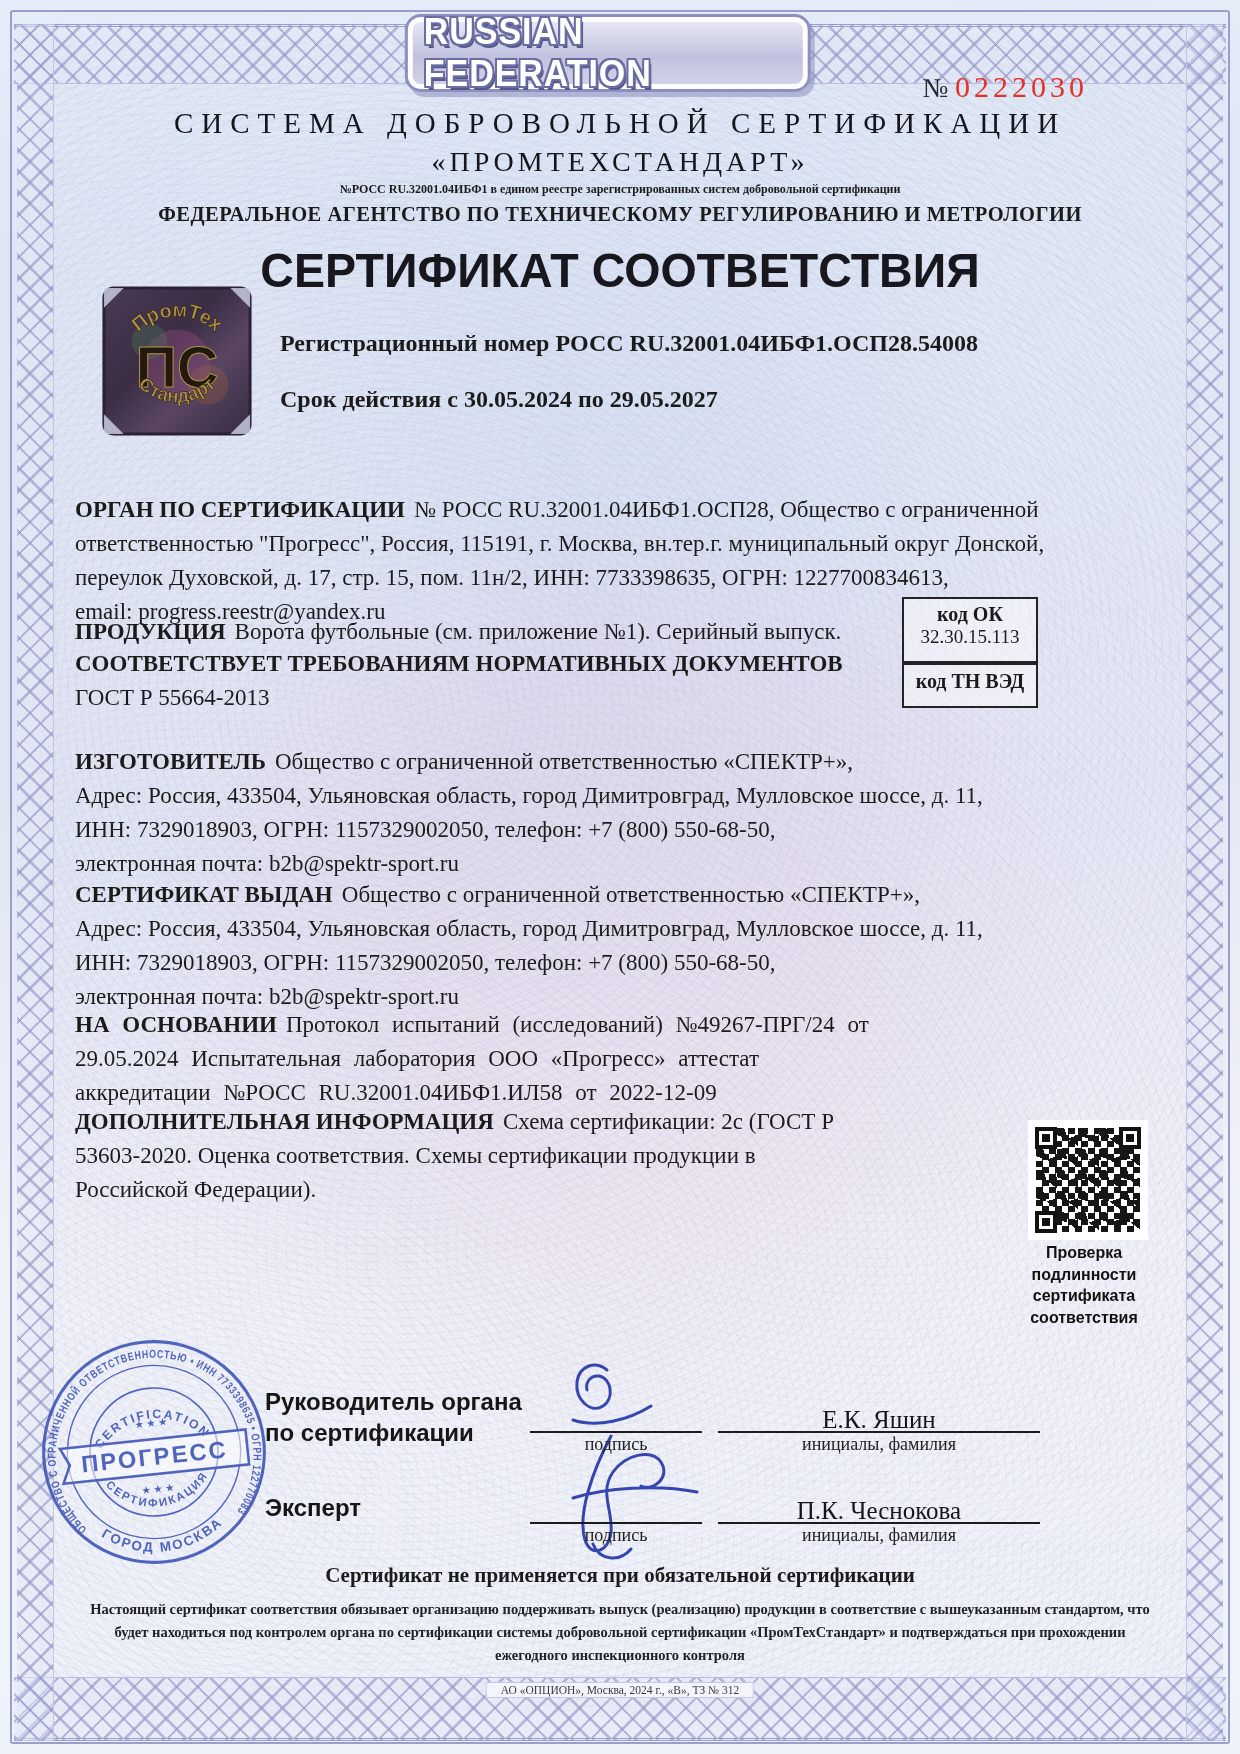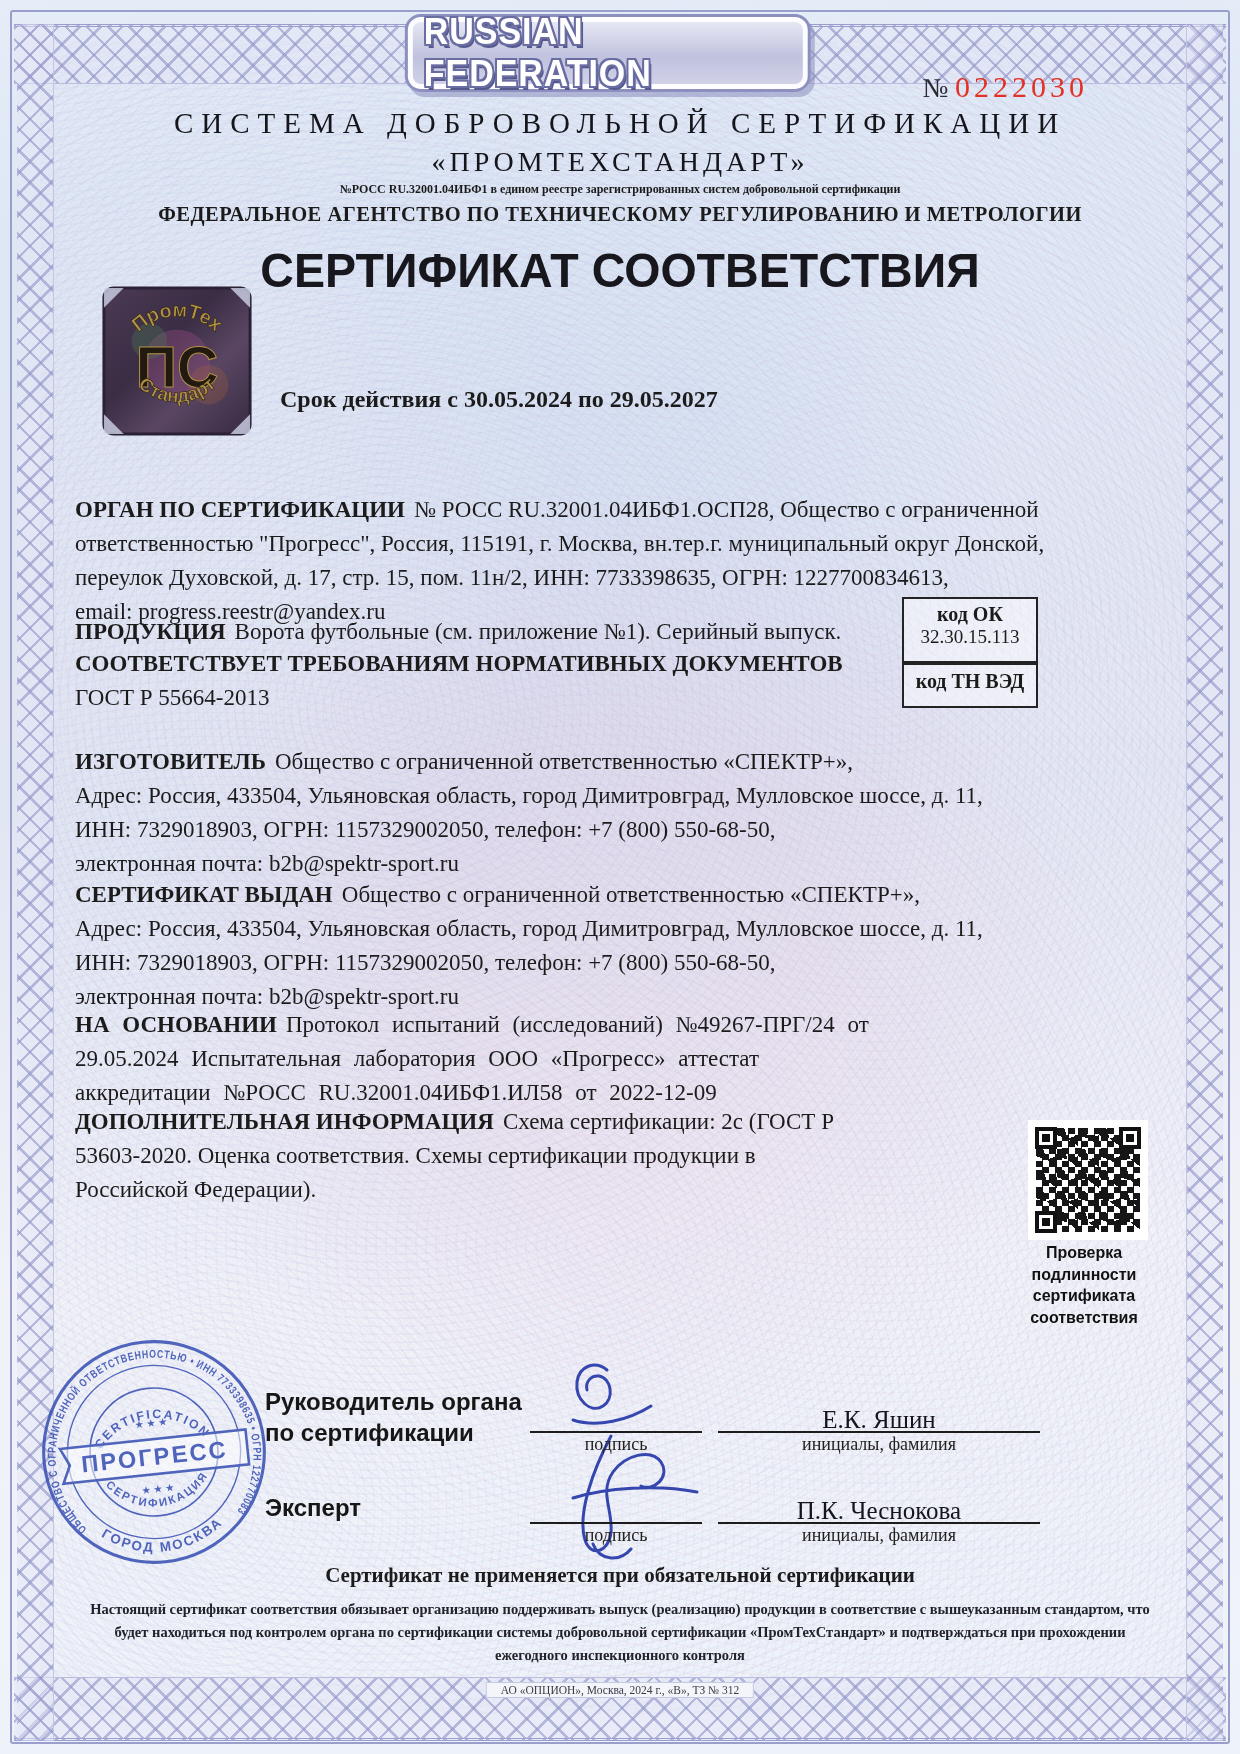--- a/index.html
+++ b/index.html
@@ -144,20 +144,21 @@
     <polygon points="154,154 134,154 154,134" fill="#cfd3e8" opacity=".8"></polygon>
     <text font-family="Liberation Sans, sans-serif" font-size="20" font-weight="bold" fill="#b29244" stroke="#2c2213" stroke-width=".6">
       <textPath href="#holoTop" startOffset="50%" text-anchor="middle">ПромТех</textPath>
     </text>
     <text x="80" y="106" text-anchor="middle" font-family="Liberation Sans, sans-serif" font-size="58" font-weight="bold" fill="#221a10" stroke="#b29244" stroke-width="1">ПС</text>
     <text font-family="Liberation Sans, sans-serif" font-size="19" font-weight="bold" fill="#b29244" stroke="#2c2213" stroke-width=".6">
       <textPath href="#holoBot" startOffset="50%" text-anchor="middle">Стандарт</textPath>
     </text>
   </svg>
 
+  <div class="reg-number">Регистрационный номер РОСС RU.32001.04ИБФ1.ОСП28.54008</div>
   <div class="validity">Срок действия с 30.05.2024 по 29.05.2027</div>
 
   <p class="para p-org"><b class="lbl">ОРГАН ПО СЕРТИФИКАЦИИ</b><span>№ РОСС RU.32001.04ИБФ1.ОСП28, Общество с ограниченной
 ответственностью "Прогресс", Россия, 115191, г. Москва, вн.тер.г. муниципальный округ Донской,
 переулок Духовской, д. 17, стр. 15, пом. 11н/2, ИНН: 7733398635, ОГРН: 1227700834613,
 email: progress.reestr@yandex.ru</span></p>
 
   <p class="para p-product"><b class="lbl">ПРОДУКЦИЯ</b><span>Ворота футбольные (см. приложение №1). Серийный выпуск.</span></p>
 
   <div class="code-box ok">

